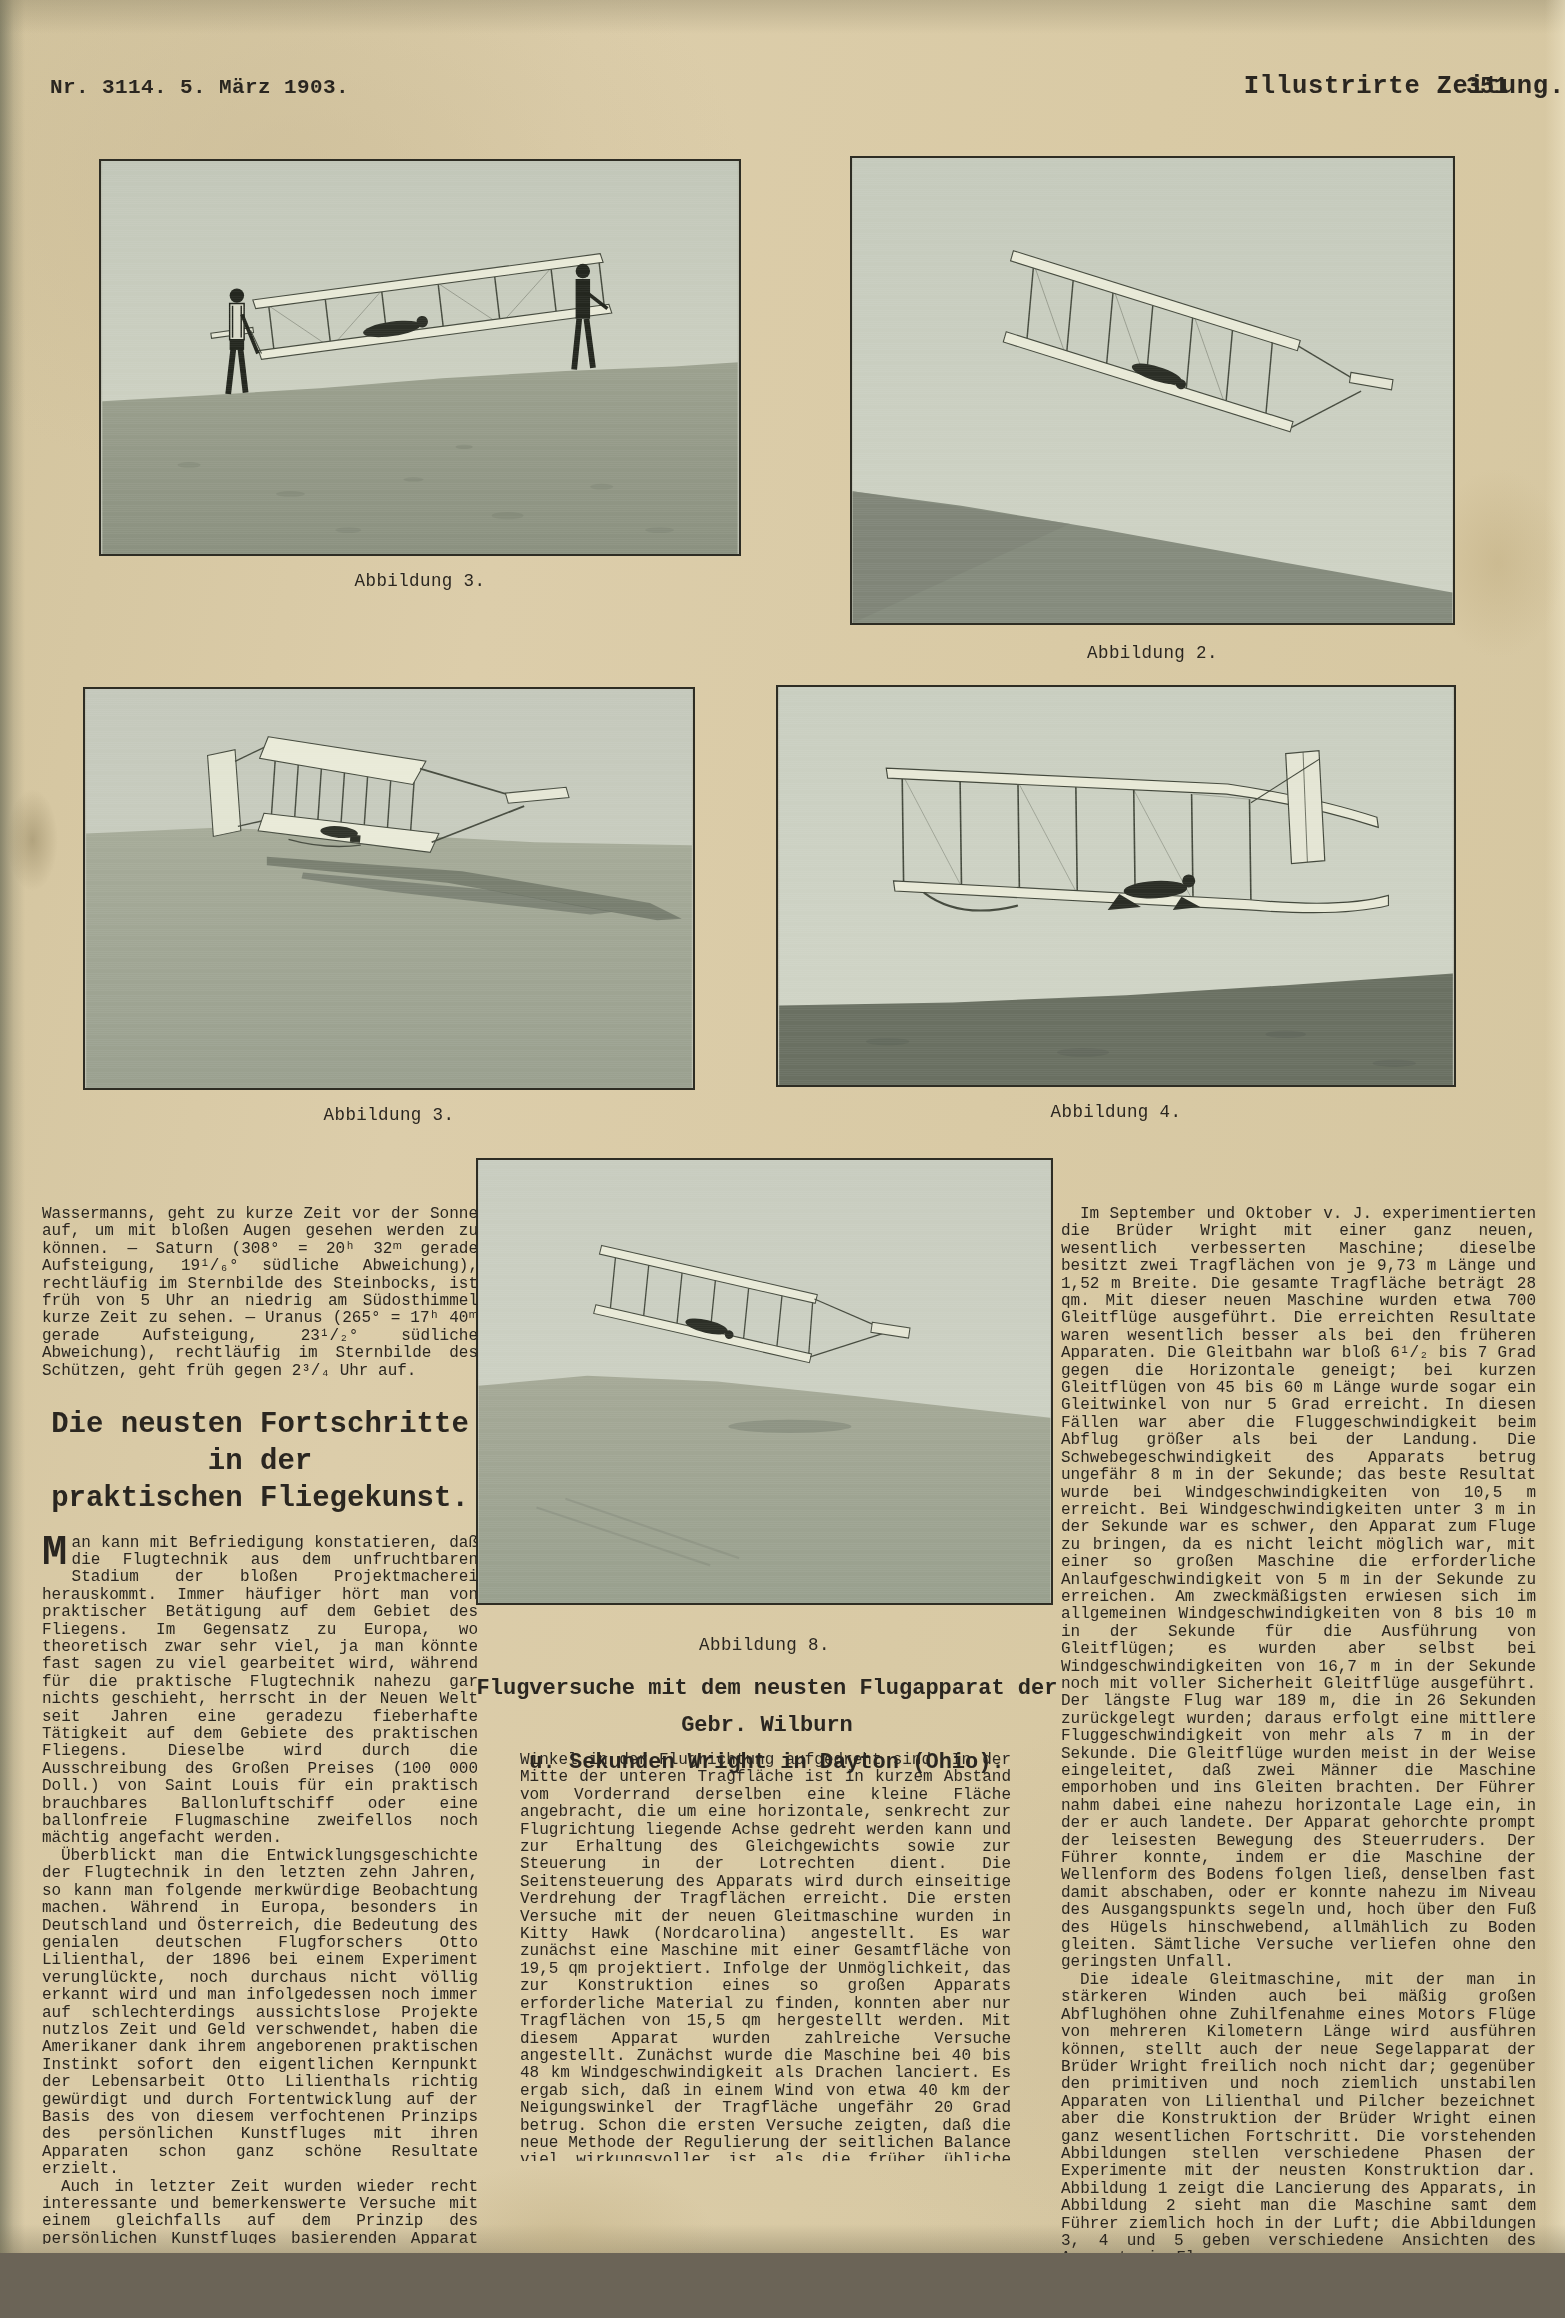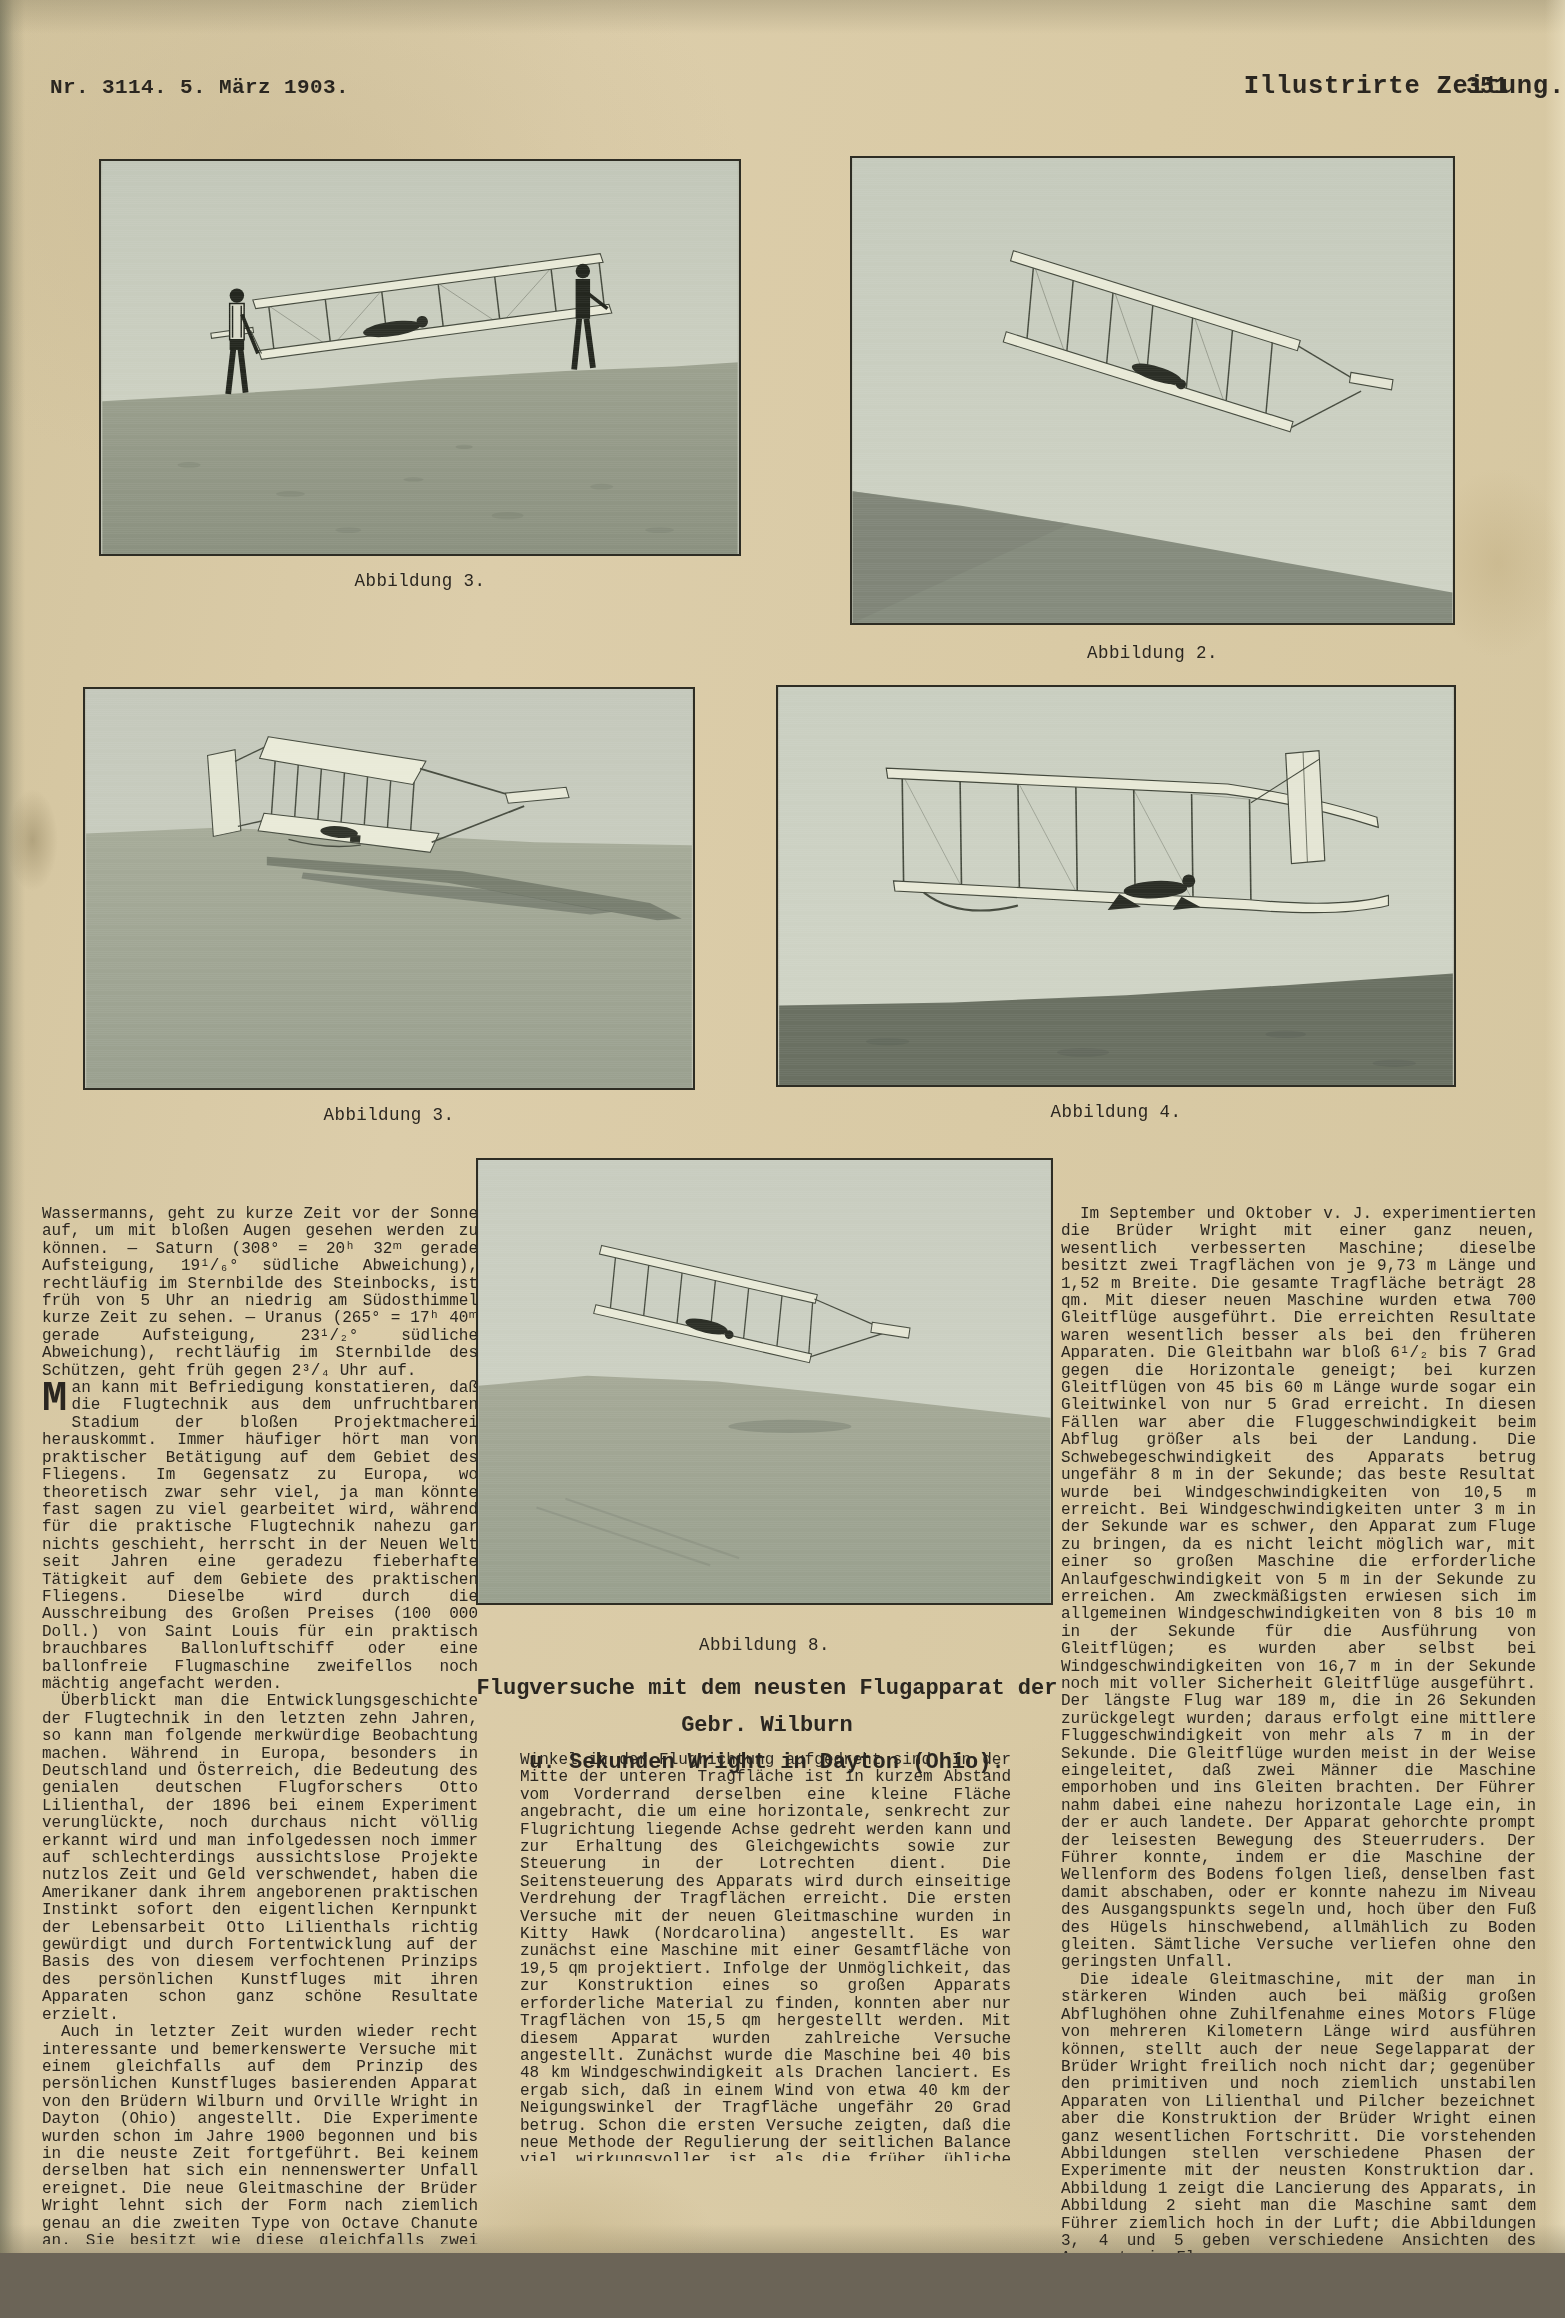--- a/index.html
+++ b/index.html
@@ -306,20 +306,24 @@
   </figure>
   <figcaption class="fig-cap" style="left:476px;top:1635px;width:577px;">Abbildung 8.</figcaption>
 
   <div class="group-cap" style="left:453px;top:1670px;width:628px;">
     <span class="l1">Flugversuche mit dem neusten Flugapparat der Gebr. Wilburn</span>
     <span class="l2">u. Sekunden Wright in Dayton (Ohio).</span>
   </div>
 
   <div class="col" style="left:42px;top:1206px;width:436px;height:1038px;">
     <p class="noindent">Wassermanns, geht zu kurze Zeit vor der Sonne auf, um mit bloßen Augen gesehen werden zu können. — Saturn (308° = 20ʰ 32ᵐ gerade Aufsteigung, 19¹/₆° südliche Abweichung), rechtläufig im Sternbilde des Steinbocks, ist früh von 5 Uhr an niedrig am Südosthimmel kurze Zeit zu sehen. — Uranus (265° = 17ʰ 40ᵐ gerade Aufsteigung, 23¹/₂° südliche Abweichung), rechtläufig im Sternbilde des Schützen, geht früh gegen 2³/₄ Uhr auf.</p>
+    <div class="article-heading">
+      <span>Die neusten Fortschritte in der</span><br>
+      <span>praktischen Fliegekunst.</span>
+    </div>
     <p class="noindent">
       <span class="dropcap">M</span><span>an kann mit Befriedigung konstatieren, daß die Flugtechnik aus dem unfruchtbaren Stadium der bloßen Projektmacherei herauskommt. Immer häufiger hört man von praktischer Betätigung auf dem Gebiet des Fliegens. Im Gegensatz zu Europa, wo theoretisch zwar sehr viel, ja man könnte fast sagen zu viel gearbeitet wird, während für die praktische Flugtechnik nahezu gar nichts geschieht, herrscht in der Neuen Welt seit Jahren eine geradezu fieberhafte Tätigkeit auf dem Gebiete des praktischen Fliegens. Dieselbe wird durch die Ausschreibung des Großen Preises (100 000 Doll.) von Saint Louis für ein praktisch brauchbares Ballonluftschiff oder eine ballonfreie Flugmaschine zweifellos noch mächtig angefacht werden.</span>
     </p>
     <p>Überblickt man die Entwicklungsgeschichte der Flugtechnik in den letzten zehn Jahren, so kann man folgende merkwürdige Beobachtung machen. Während in Europa, besonders in Deutschland und Österreich, die Bedeutung des genialen deutschen Flugforschers Otto Lilienthal, der 1896 bei einem Experiment verunglückte, noch durchaus nicht völlig erkannt wird und man infolgedessen noch immer auf schlechterdings aussichtslose Projekte nutzlos Zeit und Geld verschwendet, haben die Amerikaner dank ihrem angeborenen praktischen Instinkt sofort den eigentlichen Kernpunkt der Lebensarbeit Otto Lilienthals richtig gewürdigt und durch Fortentwicklung auf der Basis des von diesem verfochtenen Prinzips des persönlichen Kunstfluges mit ihren Apparaten schon ganz schöne Resultate erzielt.</p>
     <p>Auch in letzter Zeit wurden wieder recht interessante und bemerkenswerte Versuche mit einem gleichfalls auf dem Prinzip des persönlichen Kunstfluges basierenden Apparat von den Brüdern Wilburn und Orville Wright in Dayton (Ohio) angestellt. Die Experimente wurden schon im Jahre 1900 begonnen und bis in die neuste Zeit fortgeführt. Bei keinem derselben hat sich ein nennenswerter Unfall ereignet. Die neue Gleitmaschine der Brüder Wright lehnt sich der Form nach ziemlich genau an die zweiten Type von Octave Chanute an. Sie besitzt wie diese gleichfalls zwei lotrecht übereinander angebrachte Tragflächen, deren Ebenen beim Fluge horizontal oder unter einem kleinen</p>
   </div>
 
   <div class="col" style="left:520px;top:1752px;width:491px;height:409px;">
     <p class="noindent">Winkel in der Flugrichtung aufgedreht sind. In der Mitte der unteren Tragfläche ist in kurzem Abstand vom Vorderrand derselben eine kleine Fläche angebracht, die um eine horizontale, senkrecht zur Flugrichtung liegende Achse gedreht werden kann und zur Erhaltung des Gleichgewichts sowie zur Steuerung in der Lotrechten dient. Die Seitensteuerung des Apparats wird durch einseitige Verdrehung der Tragflächen erreicht. Die ersten Versuche mit der neuen Gleitmaschine wurden in Kitty Hawk (Nordcarolina) angestellt. Es war zunächst eine Maschine mit einer Gesamtfläche von 19,5 qm projektiert. Infolge der Unmöglichkeit, das zur Konstruktion eines so großen Apparats erforderliche Material zu finden, konnten aber nur Tragflächen von 15,5 qm hergestellt werden. Mit diesem Apparat wurden zahlreiche Versuche angestellt. Zunächst wurde die Maschine bei 40 bis 48 km Windgeschwindigkeit als Drachen lanciert. Es ergab sich, daß in einem Wind von etwa 40 km der Neigungswinkel der Tragfläche ungefähr 20 Grad betrug. Schon die ersten Versuche zeigten, daß die neue Methode der Regulierung der seitlichen Balance viel wirkungsvoller ist als die früher übliche Seitensteuerung durch Verschiebung des Schwerpunktes des Rumpfes. Für die Ausführung von Gleitflügen war das Terrain bei Kitty Hawk nicht geeignet. Es wurde deshalb der vier Meilen südlich gelegene Sandhügel Kill Devil aufgesucht.</p>
   </div>

